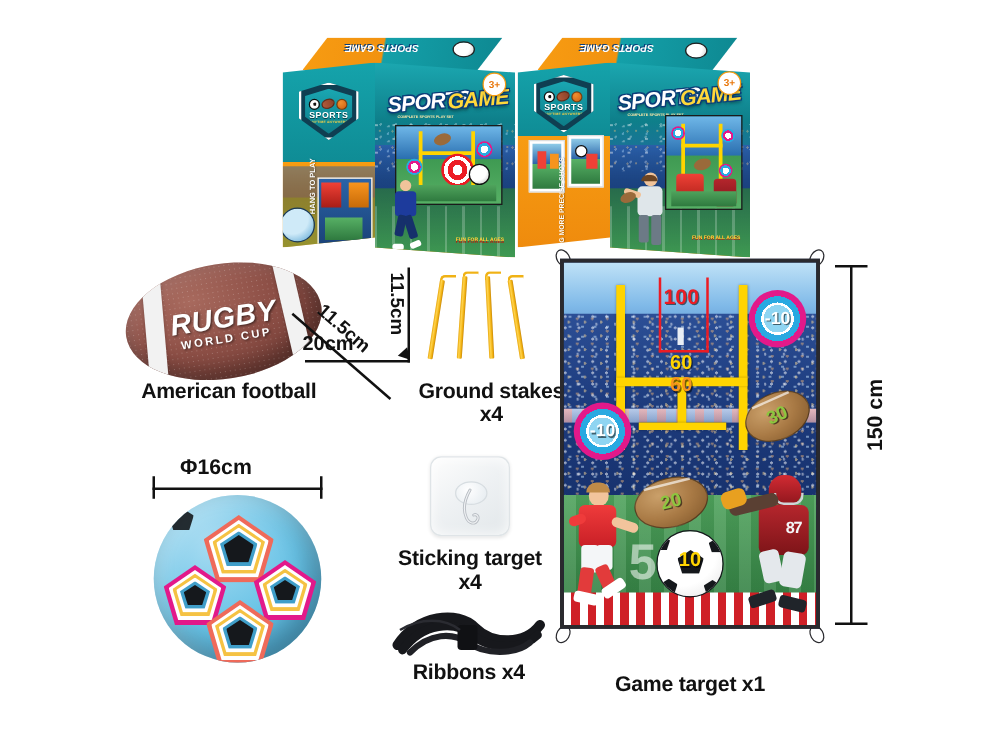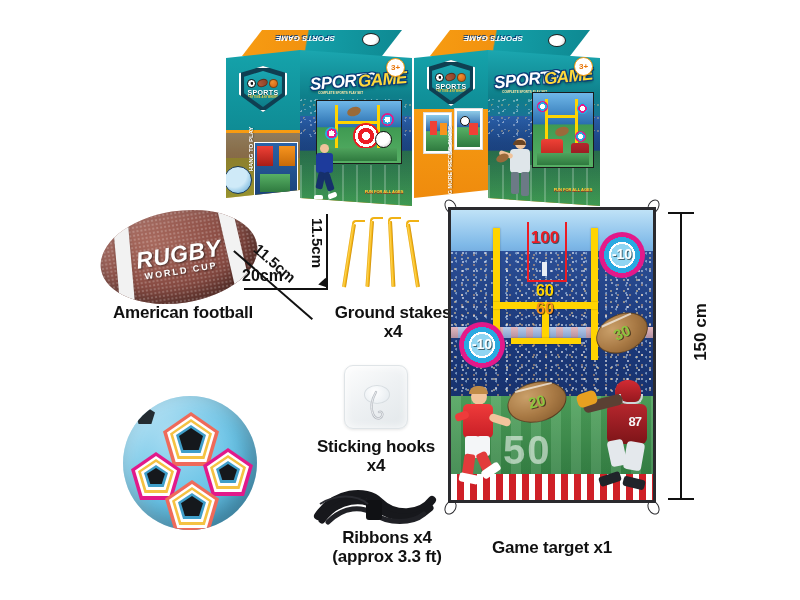--- a/index.html
+++ b/index.html
@@ -475,20 +475,26 @@
       <div class="stake-head" style="left:62px;top:8px;"></div>
       <div class="stake" style="left:62px;top:12px;height:64px;transform:rotate(-9deg);transform-origin:top center;"></div>
     </div>
   </div>
 
   <div class="lbl" style="left:300px;top:303px;width:186px;font-size:17px;">
     <div>Ground stakes</div>
     <div>x4</div>
   </div>
 
+  <div class="abs" style="left:120px;top:364px;width:140px;height:32px;">
+    <div class="dimtxt" style="left:24px;top:0px;font-size:17px;">Φ16cm</div>
+    <div class="dimline" style="left:2px;top:26px;width:136px;height:1.6px;"></div>
+    <div class="tick" style="left:2px;top:17px;width:1.6px;height:18px;"></div>
+    <div class="tick" style="left:136px;top:17px;width:1.6px;height:18px;"></div>
+  </div>
 
   <div class="soccer" style="left:123px;top:396px;width:134px;height:134px;">
 
     <div class="pent-ring" style="left:40px;top:16px;width:56px;height:54px;background:#ef6a5a;"></div>
     <div class="pent-ring" style="left:44px;top:20px;width:48px;height:46px;background:#ffffff;"></div>
     <div class="pent-ring" style="left:47px;top:23px;width:42px;height:40px;background:#f5c243;"></div>
     <div class="pent-ring" style="left:50px;top:26px;width:36px;height:34px;background:#ffffff;"></div>
     <div class="pent-ring" style="left:53px;top:29px;width:30px;height:28px;background:#3f9ec9;"></div>
     <div class="pent" style="left:56px;top:32px;width:24px;height:22px;"></div>
 
@@ -520,37 +526,36 @@
   <div class="abs" style="left:338px;top:365px;width:76px;height:72px;">
     <div class="hookpad" style="left:6px;top:0px;width:62px;height:62px;"></div>
     <div class="hookflower" style="left:26px;top:20px;width:24px;height:17px;"></div>
     <svg width="76" height="72" style="position:absolute;left:0;top:0;">
       <path d="M38 27 C 34 34, 32 42, 35 49 C 37 54, 42 55, 44 51 C 45.5 48, 43 46, 41 47" fill="none" stroke="#b9bec4" stroke-width="2.4" stroke-linecap="round"></path>
       <path d="M38 27 C 34 34, 32 42, 35 49 C 37 54, 42 55, 44 51 C 45.5 48, 43 46, 41 47" fill="none" stroke="#f0f2f4" stroke-width="0.9" stroke-linecap="round"></path>
     </svg>
   </div>
 
   <div class="lbl" style="left:296px;top:437px;width:160px;font-size:17px;">
-    <div>Sticking hooks</div>
+    <div>Sticking target</div>
     <div>x4</div>
   </div>
 
   <div class="abs" style="left:312px;top:486px;width:130px;height:44px;">
     <svg width="130" height="44" style="position:absolute;left:0;top:0;">
       <path d="M6 30 C 22 6, 54 2, 68 16 C 82 30, 108 30, 120 14" fill="none" stroke="#17181c" stroke-width="8" stroke-linecap="round"></path>
       <path d="M10 34 C 26 12, 52 10, 66 22 C 80 34, 106 34, 118 22" fill="none" stroke="#17181c" stroke-width="7" stroke-linecap="round"></path>
       <path d="M16 36 C 32 20, 50 20, 62 28 C 76 38, 100 38, 112 28" fill="none" stroke="#202126" stroke-width="5" stroke-linecap="round"></path>
       <rect x="54" y="14" width="16" height="20" rx="3" fill="#101114"></rect>
       <path d="M8 18 C 24 8, 44 8, 56 18" fill="none" stroke="#2a2b31" stroke-width="2"></path>
     </svg>
   </div>
 
-  <div class="lbl" style="left:304px;top:528px;width:166px;font-size:17px;">
+  <div class="lbl" style="left:292px;top:528px;width:166px;font-size:17px;">
     <div>Ribbons x4</div>
-    <div>(approx 3.3 ft)</div>
   </div>
 
   <div class="abs" style="left:448px;top:207px;width:208px;height:300px;">
 
     <div class="loop" style="left:-3px;top:-8px;transform:rotate(-30deg);"></div>
     <div class="loop" style="right:-3px;top:-8px;transform:rotate(30deg);"></div>
     <div class="loop" style="left:-3px;bottom:-8px;transform:rotate(30deg);"></div>
     <div class="loop" style="right:-3px;bottom:-8px;transform:rotate(-30deg);"></div>
 
     <div id="banner" style="left:0;top:0;width:208px;height:296px;">
@@ -619,20 +624,28 @@
         <div style="position:absolute;right:4px;top:34px;width:40px;height:40px;background:linear-gradient(180deg,#b5262d,#7d1418);border-radius:6px;"></div>
         <div style="position:absolute;right:10px;top:44px;font-size:13px;font-weight:900;color:#f4f6f8;letter-spacing:-1px;">87</div>
         <div style="position:absolute;left:6px;top:28px;width:40px;height:11px;background:#5a4033;transform:rotate(-14deg);border-radius:5px;"></div>
         <div style="position:absolute;left:0px;top:22px;width:20px;height:14px;background:#e8a020;border-radius:5px;transform:rotate(-18deg);"></div>
         <div style="position:absolute;right:8px;top:72px;width:18px;height:28px;background:#e4e8ec;border-radius:4px;transform:rotate(10deg);"></div>
         <div style="position:absolute;right:26px;top:70px;width:16px;height:26px;background:#e4e8ec;border-radius:4px;transform:rotate(-12deg);"></div>
         <div style="position:absolute;right:6px;bottom:2px;width:22px;height:10px;background:#20242a;border-radius:3px;transform:rotate(14deg);"></div>
         <div style="position:absolute;right:30px;bottom:6px;width:22px;height:10px;background:#20242a;border-radius:3px;transform:rotate(-18deg);"></div>
       </div>
 
+      <div class="tgt-soccer" style="left:74px;bottom:22px;width:52px;height:52px;">
+        <div class="sp" style="left:16px;top:15px;width:21px;height:19px;"></div>
+        <div class="sp" style="left:-4px;top:3px;width:14px;height:12px;"></div>
+        <div class="sp" style="left:41px;top:5px;width:14px;height:12px;"></div>
+        <div class="sp" style="left:2px;top:38px;width:14px;height:12px;"></div>
+        <div class="sp" style="left:37px;top:39px;width:14px;height:12px;"></div>
+        <div class="scorenum" style="left:0;top:15px;width:52px;font-size:16px;color:#ffd400;">10</div>
+      </div>
     </div>
   </div>
 
   <div class="abs" style="left:658px;top:200px;width:48px;height:312px;">
     <div class="dimline" style="left:22px;top:12px;width:1.6px;height:288px;"></div>
     <div class="tick" style="left:10px;top:12px;width:26px;height:1.6px;"></div>
     <div class="tick" style="left:10px;top:298px;width:26px;height:1.6px;"></div>
     <div class="dimtxt" style="left:14px;top:122px;font-size:17px;transform:rotate(-90deg);transform-origin:center center;">150 cm</div>
   </div>
 

